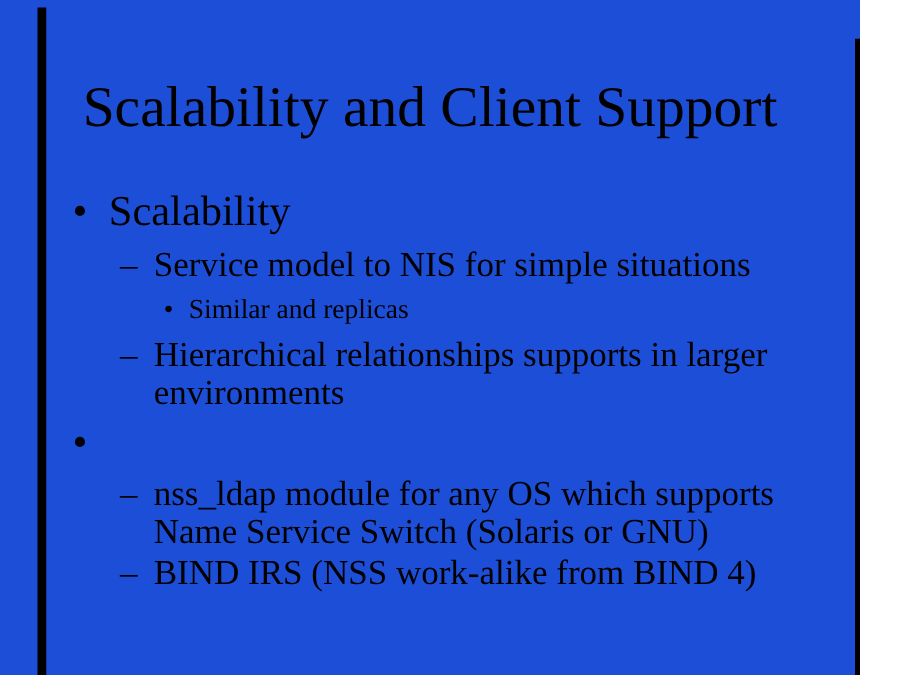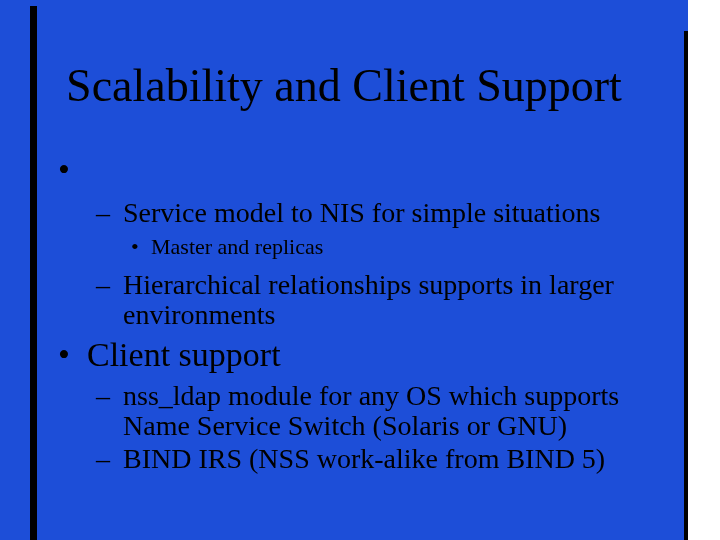--- a/index.html
+++ b/index.html
@@ -86,39 +86,39 @@
 
 <div class="slide">
   <div class="edge-bar left"></div>
   <div class="edge-bar right"></div>
 
   <div class="title">Scalability and Client Support</div>
 
   <div id="bullet-rows">
       <div class="row lvl1 row0">
         <span class="marker">•</span>
+        <span class="text">Scalability</span>
       </div>
       <div class="row lvl2 row1">
         <span class="marker">–</span>
         <span class="text">Service model to NIS for simple situations</span>
       </div>
       <div class="row lvl3 row2">
         <span class="marker">•</span>
-        <span class="text">Master and replicas</span>
+        <span class="text">Similar and replicas</span>
       </div>
       <div class="row lvl2 row3">
         <span class="marker">–</span>
         <span class="text">Hierarchical relationships supports in larger environments</span>
       </div>
       <div class="row lvl1 row4">
         <span class="marker">•</span>
-        <span class="text">Client support</span>
       </div>
       <div class="row lvl2 row5">
         <span class="marker">–</span>
         <span class="text">nss_ldap module for any OS which supports Name Service Switch (Solaris or GNU)</span>
       </div>
       <div class="row lvl2 row6">
         <span class="marker">–</span>
-        <span class="text">BIND IRS (NSS work-alike from BIND 5)</span>
+        <span class="text">BIND IRS (NSS work-alike from BIND 4)</span>
       </div>
     </div>
 </div>
 
 </body></html>

